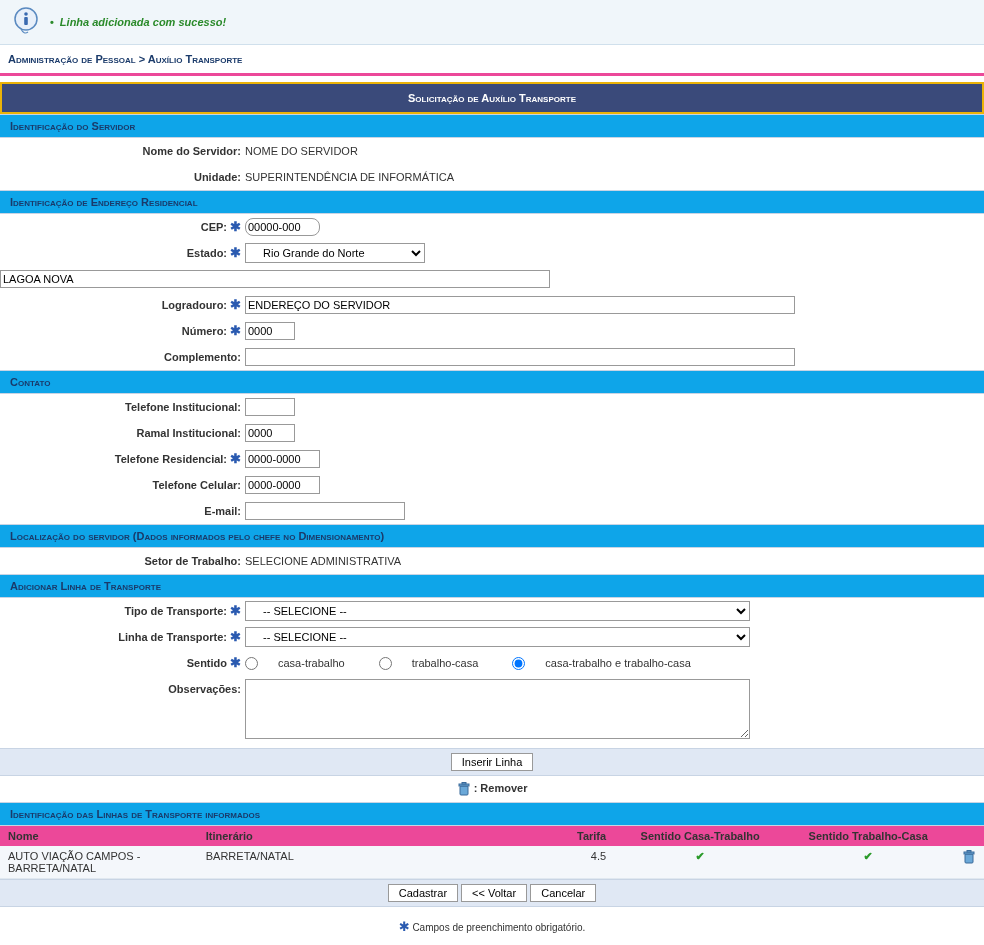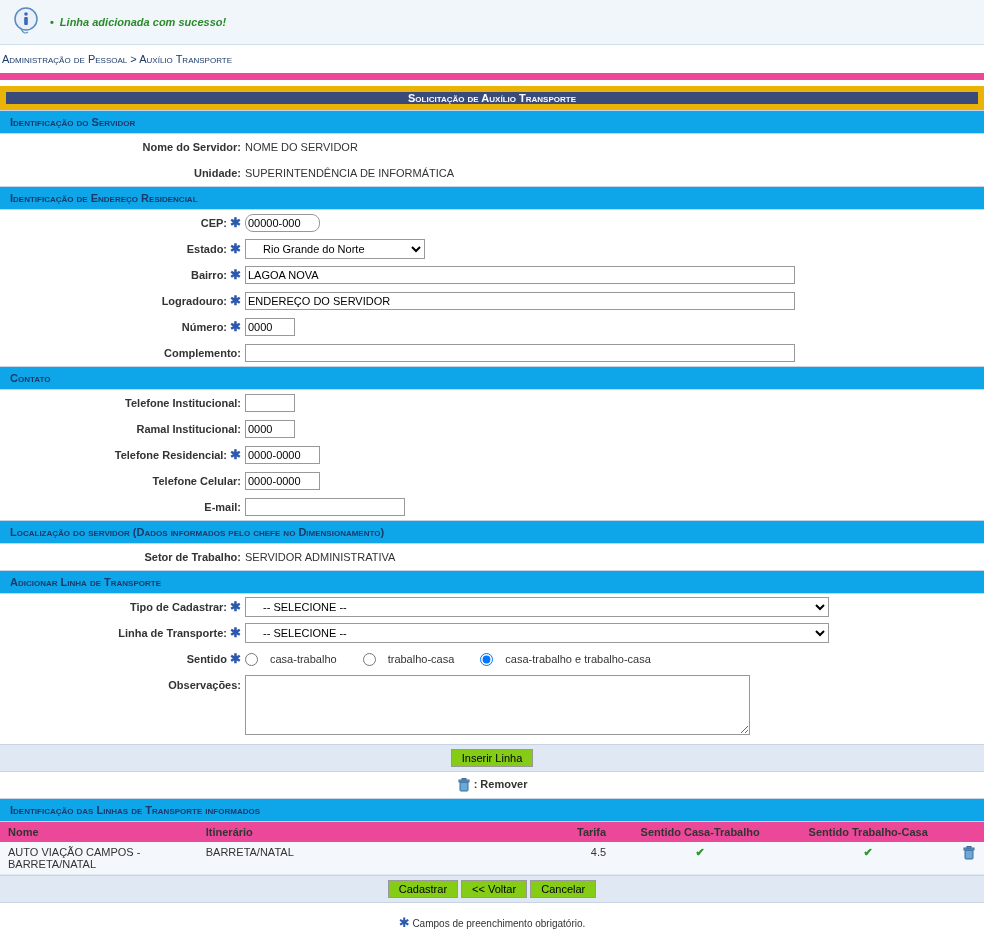--- a/index.html
+++ b/index.html
@@ -2,42 +2,42 @@
 <html><head>
 <meta charset="utf-8">
 <style>
 * { box-sizing: border-box; margin: 0; padding: 0; }
 body { font-family: Verdana, Arial, sans-serif; font-size: 11px; background: #fff; color: #333; }
 .container { width: 984px; margin: 0 auto; background: #fff; }
 .msg-box { background: #f0f6fa; border-bottom: 1px solid #d0e0ec; padding: 6px 10px; display: flex; align-items: center; }
 .msg-box .info-icon { width: 32px; height: 32px; display: flex; align-items: center; justify-content: center; margin-right: 8px; }
 .msg-box .bullet { color: #2a8a2a; font-weight: bold; margin-right: 6px; }
 .msg-box .msg-text { color: #2a8a2a; font-weight: bold; font-style: italic; }
-.breadcrumb { padding: 8px 2px; font-weight: normal; font-variant: small-caps; color: #1a3a6a; border-bottom: 7px solid #ec4899; }
+.breadcrumb { padding: 8px 8px; font-weight: bold; font-variant: small-caps; color: #1a3a6a; border-bottom: 3px solid #ec4899; }
 .breadcrumb span { color: #1a3a6a; }
-.main-title { background: #3a4a7a; color: #fff; text-align: center; padding: 0; font-weight: bold; font-variant: small-caps; margin-top: 6px; border: 6px solid #eab308; }
+.main-title { background: #3a4a7a; color: #fff; text-align: center; padding: 8px; font-weight: bold; font-variant: small-caps; margin-top: 6px; border: 2px solid #eab308; }
 .section-title { background: #0ea5e9; color: #1a3a6a; font-weight: bold; font-variant: small-caps; padding: 5px 10px; border-top: 1px solid #c8d4e4; border-bottom: 1px solid #c8d4e4; }
 .form-row { display: flex; padding: 3px 0; }
 .form-label { width: 245px; text-align: right; padding-right: 4px; font-weight: bold; color: #333; line-height: 20px; }
 .form-value { flex: 1; color: #333; line-height: 20px; }
 .req { color: #2a5ab0; font-size: 13px; }
 input[type=text], select, textarea { font-family: Verdana, Arial, sans-serif; font-size: 11px; border: 1px solid #999; padding: 2px; }
 select { background: #fff; padding-left: 13px; }
 input.w-cep { width: 75px; border-radius: 8px; }
 input.w-short { width: 50px; }
 input.w-phone { width: 75px; }
 input.w-email { width: 160px; }
 input.w-long { width: 550px; }
 select.w-estado { width: 180px; }
-select.w-transp { width: 584px; }
+select.w-transp { width: 505px; }
 textarea.w-obs { width: 505px; height: 60px; }
-.radio-group { display: flex; align-items: center; gap: 12px; }
+.radio-group { display: flex; align-items: center; gap: 20px; }
 .radio-group label { margin-right: 14px; }
 .btn-row { background: #e0e8f4; text-align: center; padding: 4px; border-top: 1px solid #c8d4e4; border-bottom: 1px solid #c8d4e4; }
-button { font-family: Verdana, Arial, sans-serif; font-size: 11px; background: #84cc16; border: 1px solid #999; padding: 2px 10px; cursor: pointer; }
+button { font-family: Verdana, Arial, sans-serif; font-size: 11px; background: #ffffff; border: 1px solid #999; padding: 2px 10px; cursor: pointer; }
 .legend-row { text-align: center; padding: 6px; font-weight: bold; }
 .trash-icon { display: inline-block; width: 14px; height: 14px; vertical-align: middle; }
 .table-header { display: flex; background: #ec4899; font-weight: bold; padding: 4px 8px; }
 .table-row { display: flex; padding: 4px 8px; background: #f4f7fb; border-bottom: 1px solid #e0e8f0; }
 .col-nome { width: 200px; }
 .col-itin { width: 345px; }
 .col-tarifa { width: 70px; text-align: right; padding-right: 10px; }
 .col-sentido { width: 170px; text-align: center; }
 .col-act { width: 24px; text-align: right; }
 .check-icon { color: #2a9a2a; font-weight: bold; }
@@ -83,21 +83,20 @@
   <div class="section-title">Identificação de Endereço Residencial</div>
   <div class="form-row">
     <div class="form-label"><span>CEP:</span> <span class="req">✱</span></div>
     <div class="form-value"><input type="text" class="w-cep" value="00000-000" style=""></div>
   </div>
   <div class="form-row">
     <div class="form-label"><span>Estado:</span> <span class="req">✱</span></div>
     <div class="form-value"><select class="w-estado"><option>Rio Grande do Norte</option></select></div>
   </div>
   <div class="form-row">
-    <div class="form-label"><span>Bairro:</span> <span class="req">✱</span></div>
     <div class="form-value"><input type="text" class="w-long" value="LAGOA NOVA" style=""></div>
   </div>
   <div class="form-row">
     <div class="form-label"><span>Logradouro:</span> <span class="req">✱</span></div>
     <div class="form-value"><input type="text" class="w-long" value="ENDEREÇO DO SERVIDOR" style=""></div>
   </div>
   <div class="form-row">
     <div class="form-label"><span>Número:</span> <span class="req">✱</span></div>
     <div class="form-value"><input type="text" class="w-short" value="0000" style=""></div>
   </div>
@@ -124,26 +123,26 @@
     <div class="form-value"><input type="text" class="w-phone" value="0000-0000" style=""></div>
   </div>
   <div class="form-row">
     <div class="form-label">E-mail:</div>
     <div class="form-value"><input type="text" class="w-email" value="" style=""></div>
   </div>
 
   <div class="section-title">Localização do servidor (Dados informados pelo chefe no Dimensionamento)</div>
   <div class="form-row">
     <div class="form-label">Setor de Trabalho:</div>
-    <div class="form-value">SERVIDOR ADMINISTRATIVA</div>
+    <div class="form-value">SELECIONE ADMINISTRATIVA</div>
   </div>
 
   <div class="section-title">Adicionar Linha de Transporte</div>
   <div class="form-row">
-    <div class="form-label"><span>Tipo de Cadastrar:</span> <span class="req">✱</span></div>
+    <div class="form-label"><span>Tipo de Transporte:</span> <span class="req">✱</span></div>
     <div class="form-value"><select class="w-transp"><option>-- SELECIONE --</option></select></div>
   </div>
   <div class="form-row">
     <div class="form-label"><span>Linha de Transporte:</span> <span class="req">✱</span></div>
     <div class="form-value"><select class="w-transp"><option>-- SELECIONE --</option></select></div>
   </div>
   <div class="form-row">
     <div class="form-label"><span>Sentido</span> <span class="req">✱</span></div>
     <div class="form-value radio-group">
       <input type="radio" name="sentido" style="">

